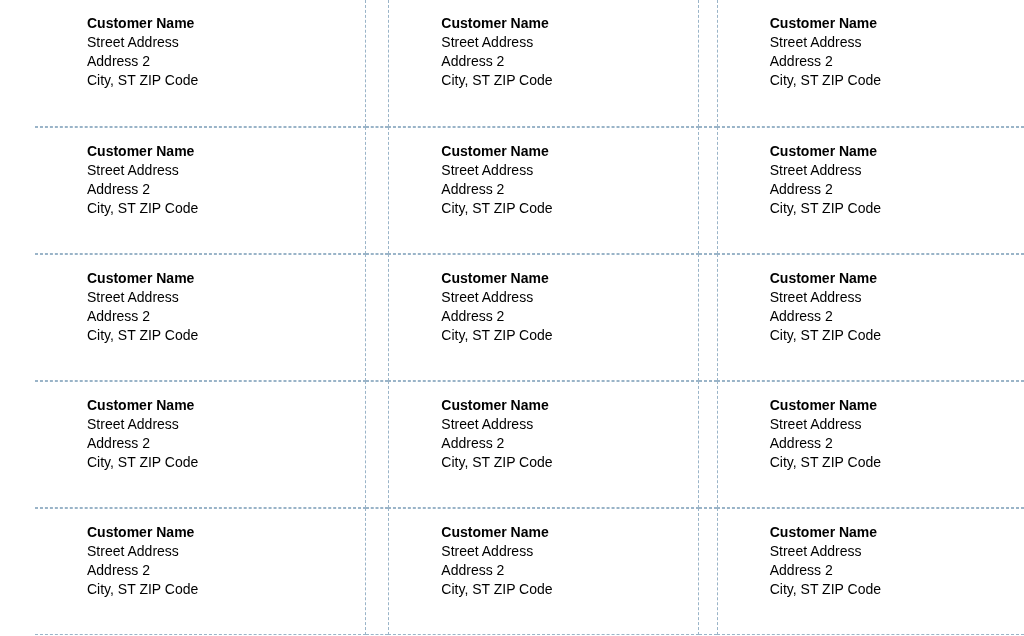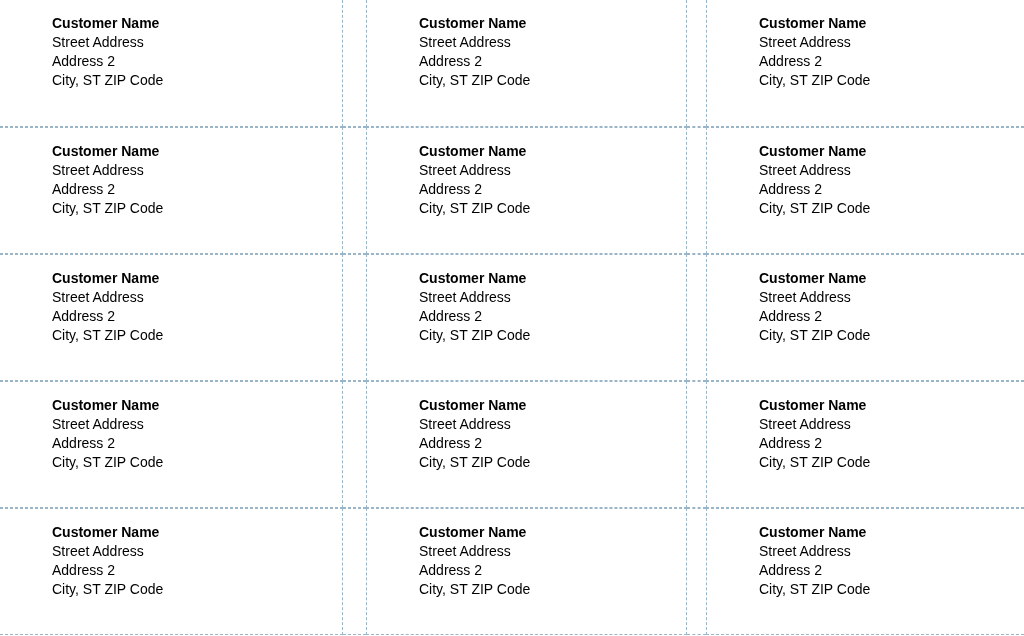--- a/index.html
+++ b/index.html
@@ -14,20 +14,21 @@
     overflow: hidden;
   }
   .sheet {
     box-sizing: border-box;
     width: 1024px;
     height: 636px;
   }
   .row {
     display: flex;
     height: 127px;
+    margin-left: 35px;
   }
   .cell {
     box-sizing: border-box;
     border-top: 1px dashed #9ab4c8;
     border-bottom: 1px dashed #9ab4c8;
     border-left: 1px dashed #9ab4c8;
     border-right: 1px dashed #9ab4c8;
     padding: 14px 0 0 52px;
     line-height: 1.35;
   }

